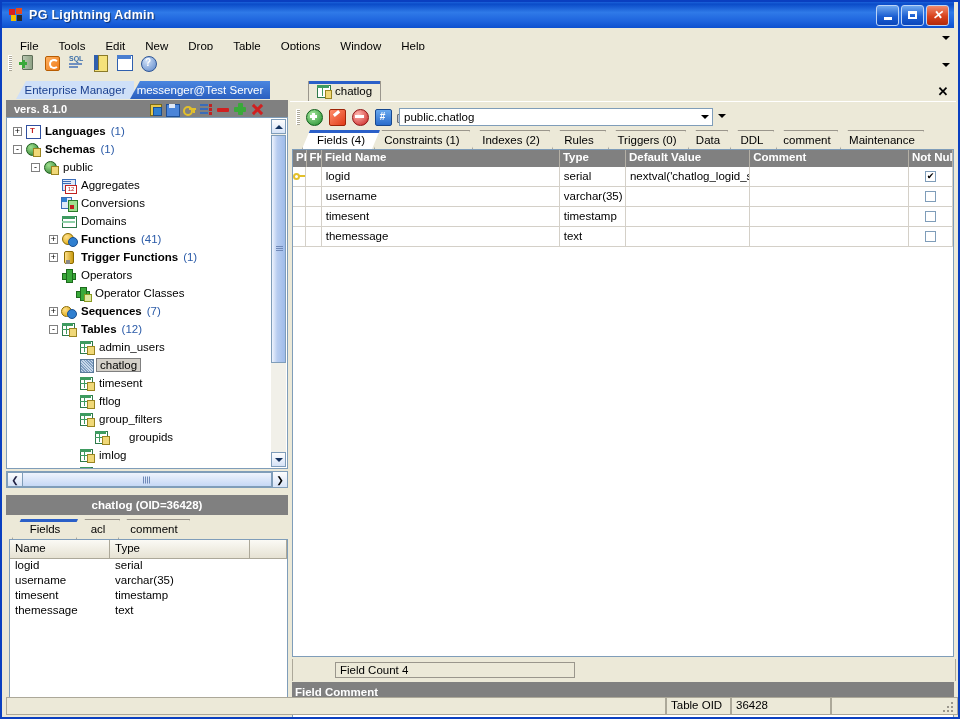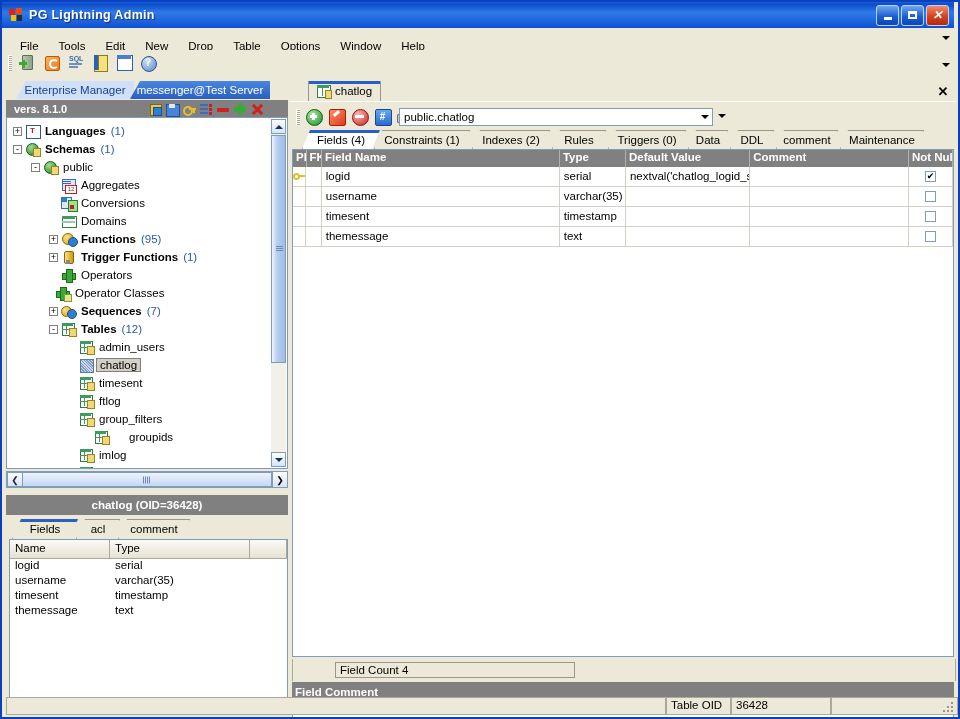--- a/index.html
+++ b/index.html
@@ -392,21 +392,21 @@
         </div>
         <div class="tnode" style="top: 184px; left: 42px;">
           <div class="exp">+</div>
           <div class="ticon">
             <div class="sq" style="left: 0px; top: 2px; width: 9px; height: 9px; border-radius: 50%; background: radial-gradient(circle at 35% 30%, rgb(255, 224, 138), rgb(216, 160, 0)); border: 1px solid rgb(138, 106, 0);"></div>
             <div class="sq" style="left: 6px; top: 5px; width: 8px; height: 8px; border-radius: 50%; background: rgb(47, 127, 208); border: 1px solid rgb(26, 79, 144);"></div>
           </div>
           <span class="tname b">Sequences</span>
           <span class="tcount">(7)</span>
         </div>
-        <div class="tnode" style="top: 166px; left: 36px;">
+        <div class="tnode" style="top: 166px; left: 56px;">
           <div class="exp" style="visibility: hidden;"></div>
           <div class="ticon">
             <div class="sq" style="left: 1px; top: 5px; width: 12px; height: 5px; background: rgb(58, 169, 58); border: 1px solid rgb(29, 106, 29);"></div>
             <div class="sq" style="left: 5px; top: 1px; width: 5px; height: 12px; background: rgb(58, 169, 58); border: 1px solid rgb(29, 106, 29);"></div>
             <div class="sq" style="left: 9px; top: 8px; width: 6px; height: 6px; background: rgb(223, 232, 160); border: 1px solid rgb(138, 154, 32);"></div>
           </div>
           <span class="tname">Operator Classes</span>
         </div>
         <div class="tnode" style="top: 148px; left: 42px;">
           <div class="exp" style="visibility: hidden;"></div>
@@ -425,21 +425,21 @@
           <span class="tname b">Trigger Functions</span>
           <span class="tcount">(1)</span>
         </div>
         <div class="tnode" style="top: 112px; left: 42px;">
           <div class="exp">+</div>
           <div class="ticon">
             <div class="sq" style="left: 1px; top: 1px; width: 10px; height: 10px; border-radius: 50%; background: radial-gradient(circle at 35% 30%, rgb(255, 224, 138), rgb(216, 160, 0)); border: 1px solid rgb(138, 106, 0);"></div>
             <div class="sq" style="left: 7px; top: 5px; width: 8px; height: 8px; border-radius: 50%; background: rgb(47, 127, 208); border: 1px solid rgb(26, 79, 144);"></div>
           </div>
           <span class="tname b">Functions</span>
-          <span class="tcount">(95)</span>
+          <span class="tcount">(41)</span>
         </div>
         <div class="tnode" style="top: 94px; left: 42px;">
           <div class="exp" style="visibility: hidden;"></div>
           <div class="ticon">
             <div class="sq" style="left: 1px; top: 2px; width: 13px; height: 10px; background: rgb(255, 255, 255); border: 1px solid rgb(47, 122, 74);"></div>
             <div class="sq" style="left: 1px; top: 2px; width: 13px; height: 3px; background: rgb(62, 155, 96);"></div>
             <div class="sq" style="left: 1px; top: 7px; width: 13px; height: 2px; background: rgb(143, 208, 168);"></div>
           </div>
           <span class="tname">Domains</span>
         </div>

